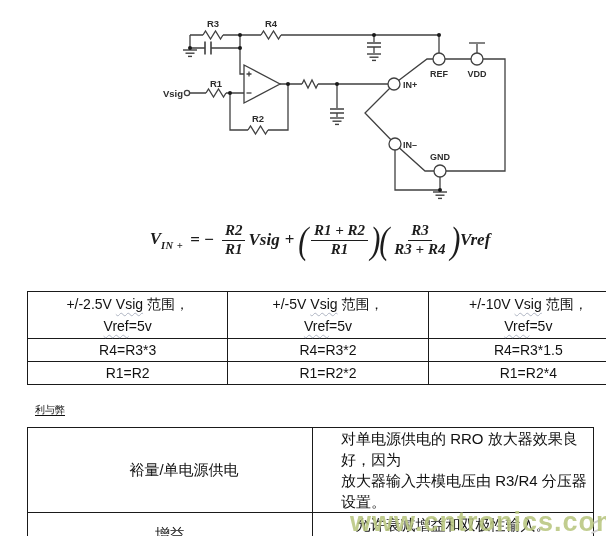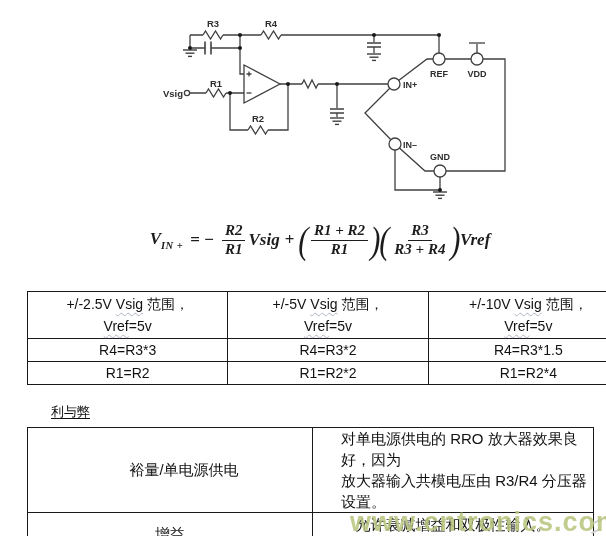--- a/index.html
+++ b/index.html
@@ -25,21 +25,21 @@
   
   table{border-collapse:collapse;table-layout:fixed;}
   td{border:1px solid #1a1a1a;padding:0;text-align:center;vertical-align:middle;}
   .t1{position:absolute;left:27px;top:283px;width:602px;font-size:14px;}
   .t1 .hcell{height:46px;}
   .t1 .hline{line-height:22px;}
   .t1 .rrow td{height:22px;}
   .wavy{text-decoration-line:underline;text-decoration-style:wavy;
         text-decoration-color:#aeb4c2;text-decoration-thickness:1px;text-underline-offset:3px;}
 
-  .pros-title{position:absolute;left:51px;top:395px;font-size:13px;
+  .pros-title{position:absolute;left:35px;top:395px;font-size:10px;
               text-decoration:underline;text-underline-offset:2px;}
 
   .t2{position:absolute;left:27px;top:419px;width:566px;font-size:15px;}
   .t2 .line{line-height:21px;}
   .t2 .r1 td{height:44px;padding-left:28px;}
   .t2 .r2 td{height:43px;}
   .t2 .cell-left-align{text-align:left;padding:0 5px;}
 
   
   .watermark{position:absolute;left:350px;top:499px;font-size:27px;font-weight:bold;

